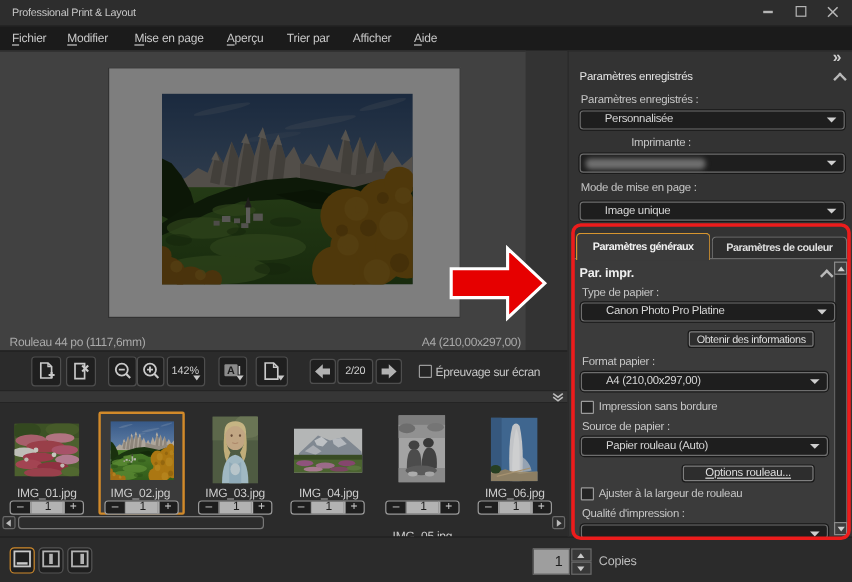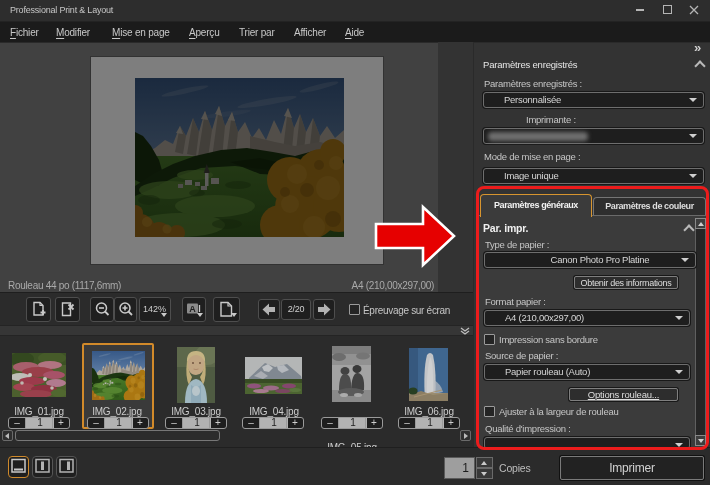--- a/index.html
+++ b/index.html
@@ -236,21 +236,20 @@
     </svg>
   </div>
   <div class="abs" style="left:444px;top:9px;width:31px;height:22px;background:#9e9e9e;border:1px solid #5a5a5a;box-sizing:border-box;color:#1c1c1c;font-size:12px;line-height:20px;text-align:right;padding-right:5px;">1</div>
   <div class="abs" style="left:476px;top:9px;width:17px;height:11px;background:#383838;border:1px solid #6a6a6a;box-sizing:border-box;">
     <span style="position:absolute;left:4px;top:3px;width:0;height:0;border-left:3.5px solid transparent;border-right:3.5px solid transparent;border-bottom:4px solid #c9c9c9;"></span>
   </div>
   <div class="abs" style="left:476px;top:20px;width:17px;height:11px;background:#383838;border:1px solid #6a6a6a;box-sizing:border-box;">
     <span style="position:absolute;left:4px;top:3px;width:0;height:0;border-left:3.5px solid transparent;border-right:3.5px solid transparent;border-top:4px solid #c9c9c9;"></span>
   </div>
   <span class="abs" style="left:499px;top:14px;font-size:10.5px;letter-spacing:-0.2px;color:#bdbdbd;">Copies</span>
-  <div class="abs" style="left:560px;top:8px;width:144px;height:24px;background:#222222;border:1px solid #7a7a7a;border-radius:2px;box-sizing:border-box;color:#d2d2d2;font-size:12px;letter-spacing:-0.2px;text-align:center;line-height:22px;box-shadow:0 0 0 1px #111;">Imprimer</div>
 </div>
 
 <div id="rightpanel" class="abs"></div>
 <span class="abs" style="left:694px;top:40px;font-size:13px;font-weight:bold;color:#cfcfcf;">»</span>
 <span class="abs" style="left:483px;top:59px;font-size:9.5px;letter-spacing:-0.2px;color:#e6e6e6;">Paramètres enregistrés</span>
 <div class="chevup" style="left:696px;top:62px;"></div>
 <span class="abs lbl" style="left:484px;top:78px;">Paramètres enregistrés :</span>
 <div class="dd" style="left:483px;top:92px;width:221px;">Personnalisée</div>
 <span class="abs lbl" style="left:484px;top:114px;margin-left:42px;">Imprimante :</span>
 <div class="dd" style="left:483px;top:128px;width:221px;">
@@ -268,21 +267,21 @@
 
 <div class="abs" style="left:695px;top:218px;width:11px;height:228px;background:#262626;border:1px solid #606060;box-sizing:border-box;"></div>
 <div class="abs" style="left:695px;top:218px;width:11px;height:11px;background:#3e3e3e;border:1px solid #8a8a8a;box-sizing:border-box;">
   <span style="position:absolute;left:2px;top:3px;width:0;height:0;border-left:3.5px solid transparent;border-right:3.5px solid transparent;border-bottom:4px solid #cfcfcf;"></span>
 </div>
 <div class="abs" style="left:695px;top:435px;width:11px;height:11px;background:#3e3e3e;border:1px solid #8a8a8a;box-sizing:border-box;">
   <span style="position:absolute;left:2px;top:3px;width:0;height:0;border-left:3.5px solid transparent;border-right:3.5px solid transparent;border-top:4px solid #cfcfcf;"></span>
 </div>
 
 <span class="abs lbl" style="left:485px;top:239px;">Type de papier :</span>
-<div class="dd" style="left:484px;top:252px;width:212px;text-align:center;">Canon Photo Pro Platine</div>
+<div class="dd" style="left:484px;top:252px;width:212px;">Canon Photo Pro Platine</div>
 <div class="pbtn" style="left:574px;top:276px;width:104px;height:13px;font-size:9px;letter-spacing:-0.3px;line-height:12px;white-space:nowrap;">Obtenir des informations</div>
 <span class="abs lbl" style="left:485px;top:296px;">Format papier :</span>
 <div class="dd" style="left:484px;top:310px;width:206px;">A4 (210,00x297,00)</div>
 <div class="cb" style="left:484px;top:334px;"></div>
 <span class="abs lbl" style="left:499px;top:334px;">Impression sans bordure</span>
 <span class="abs lbl" style="left:485px;top:350px;">Source de papier :</span>
 <div class="dd" style="left:484px;top:364px;width:206px;">Papier rouleau (Auto)</div>
 <div class="pbtn" style="left:569px;top:388px;width:109px;height:13px;font-size:9.5px;letter-spacing:-0.2px;line-height:12px;white-space:nowrap;text-decoration:underline;">Options rouleau...</div>
 <div class="cb" style="left:484px;top:406px;"></div>
 <span class="abs lbl" style="left:499px;top:406px;">Ajuster à la largeur de rouleau</span>

